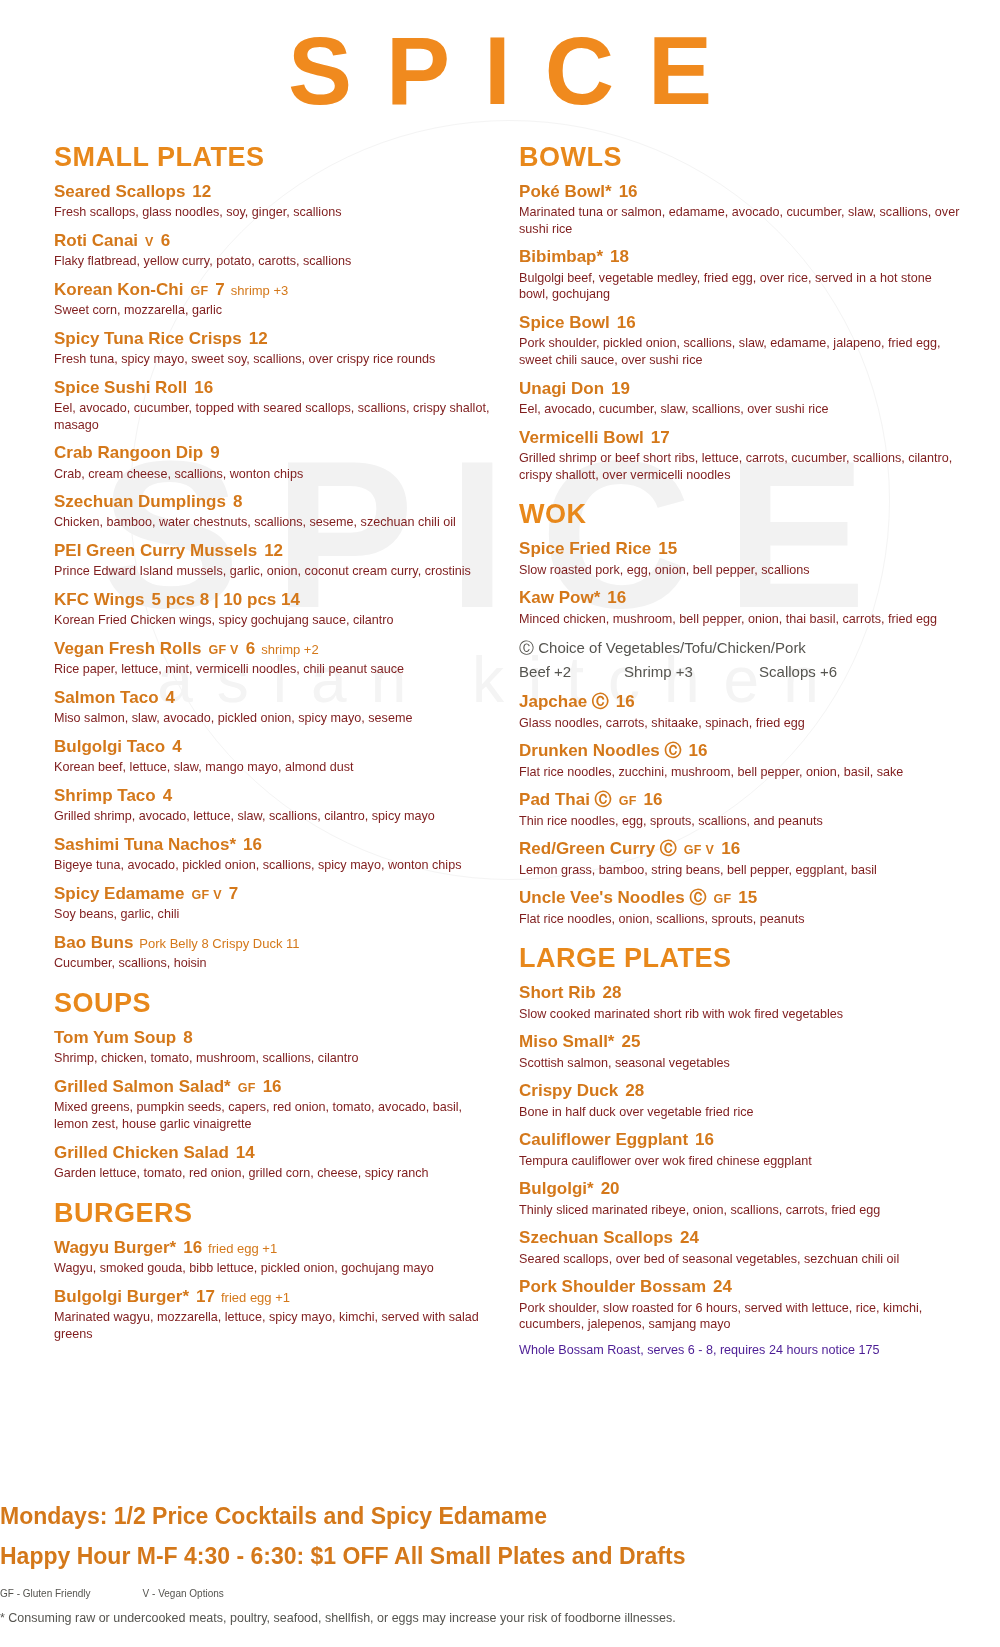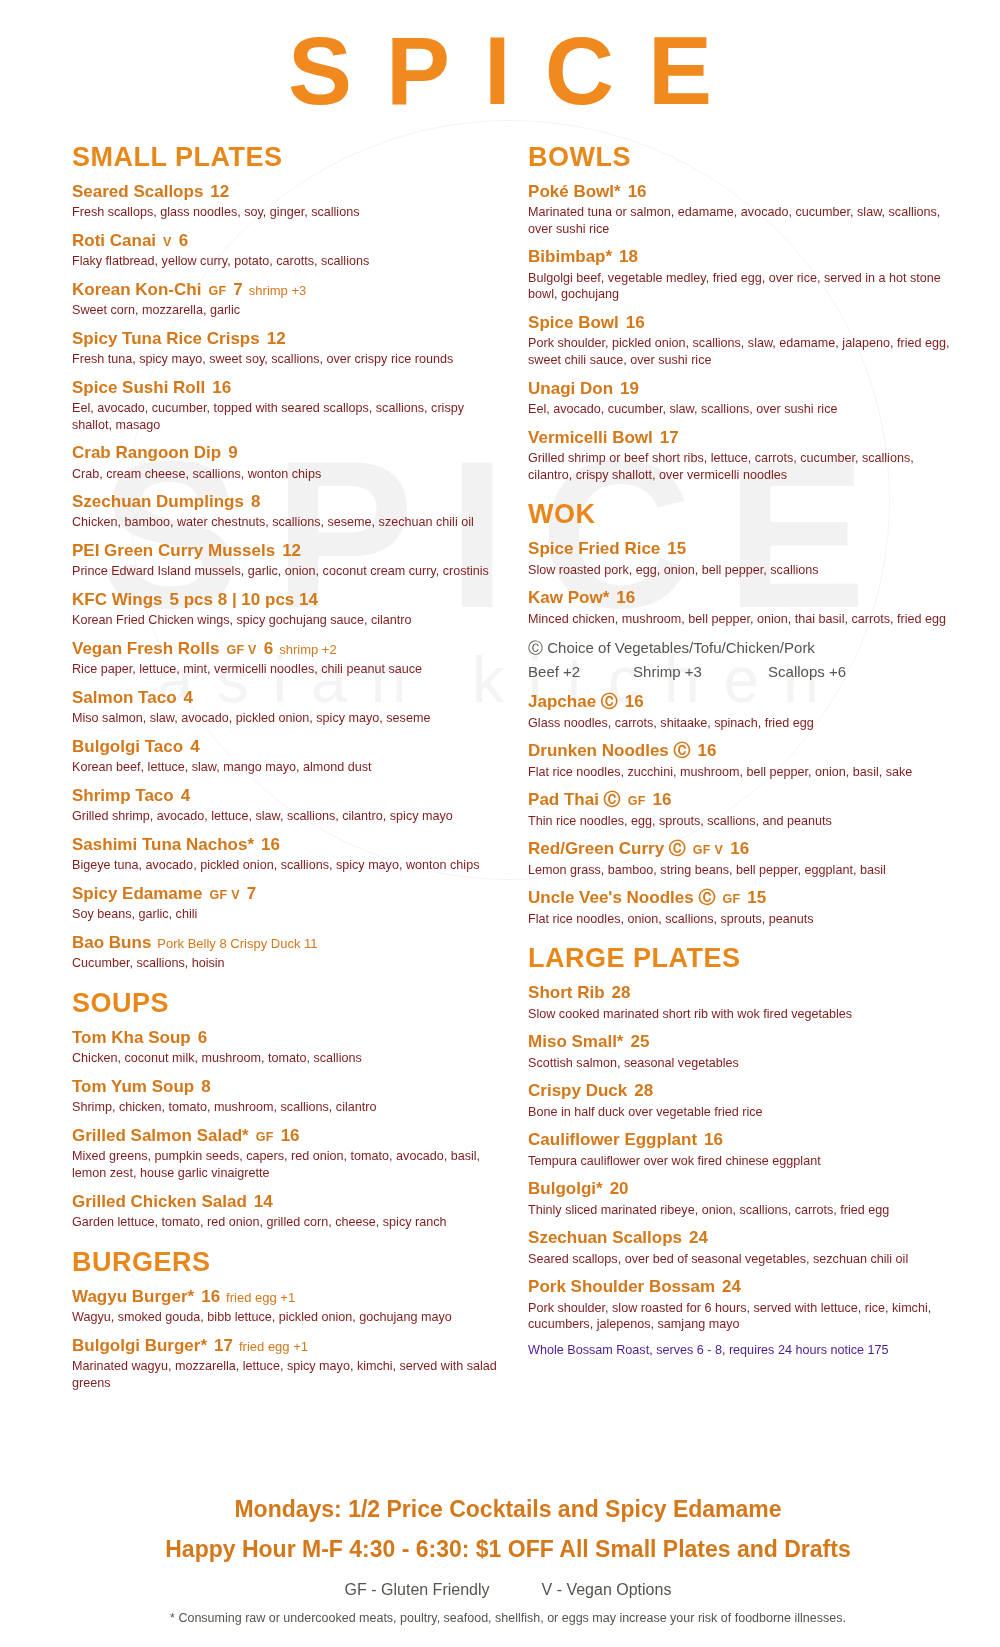--- a/index.html
+++ b/index.html
@@ -58,21 +58,20 @@
     padding-top:18px;
     line-height:1.1;
     text-indent:34px;
   }
   .columns {
     position:relative;
     z-index:2;
     display:flex;
     padding:18px 40px 0 40px;
     gap:18px;
-    margin-left:18px;
   }
   .col { width:50%; }
   .col-left { padding-left:14px; }
   .col-right { padding-left:10px; }
 
   h2.section {
     color:#e8881b;
     font-size:27px;
     font-weight:700;
     letter-spacing:0.5px;
@@ -121,35 +120,35 @@
 
   .note-line {
     color:#4c1d95;
     font-size:12.6px;
     line-height:1.35;
     margin-top:5px;
   }
 
   .footer {
     position:absolute;
-    left:16px; right:0;
+    left:0; right:0;
     bottom:22px;
     z-index:2;
-    text-align:center;
+    text-align:left;
   }
   .promo {
     color:#d4781a;
     font-size:23px;
     font-weight:700;
     line-height:1.75;
   }
   .legend {
     margin-top:12px;
     color:#55544f;
-    font-size:16px;
+    font-size:10px;
   }
   .legend .gap { display:inline-block; width:52px; }
   .disclaimer {
     margin-top:12px;
     color:#55544f;
     font-size:12.5px;
   }
 </style>
 </head>
 <body>
@@ -246,24 +245,20 @@
         <div class="item-desc">Soy beans, garlic, chili</div>
       </div>
 
       <div class="item">
         <div class="item-head"><span>Bao Buns</span><span class="extra">Pork Belly  8      Crispy Duck  11</span></div>
         <div class="item-desc">Cucumber, scallions, hoisin</div>
       </div>
 
       <h2 class="section">SOUPS</h2>
 
-      <div class="item">
-        <div class="item-head"><span>Tom Kha Soup</span><span class="price">6</span></div>
-        <div class="item-desc">Chicken, coconut milk, mushroom, tomato, scallions</div>
-      </div>
 
       <div class="item">
         <div class="item-head"><span>Tom Yum Soup</span><span class="price">8</span></div>
         <div class="item-desc">Shrimp, chicken, tomato, mushroom, scallions, cilantro</div>
       </div>
 
 
       <div class="item">
         <div class="item-head"><span>Grilled Salmon Salad*</span><span class="tag">GF</span><span class="price">16</span></div>
         <div class="item-desc">Mixed greens, pumpkin seeds, capers, red onion, tomato, avocado, basil, lemon zest, house garlic vinaigrette</div>

